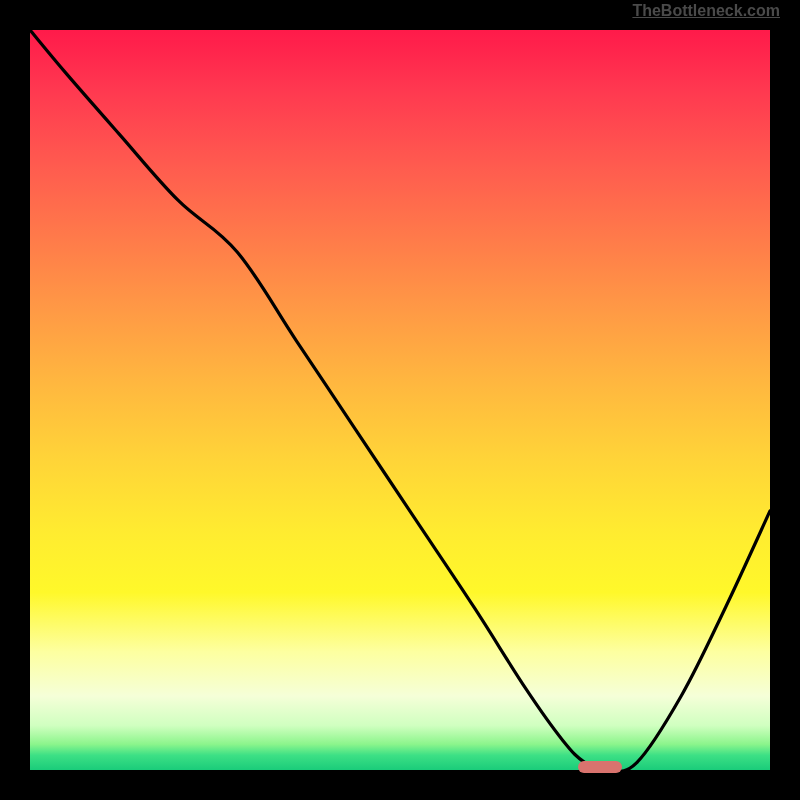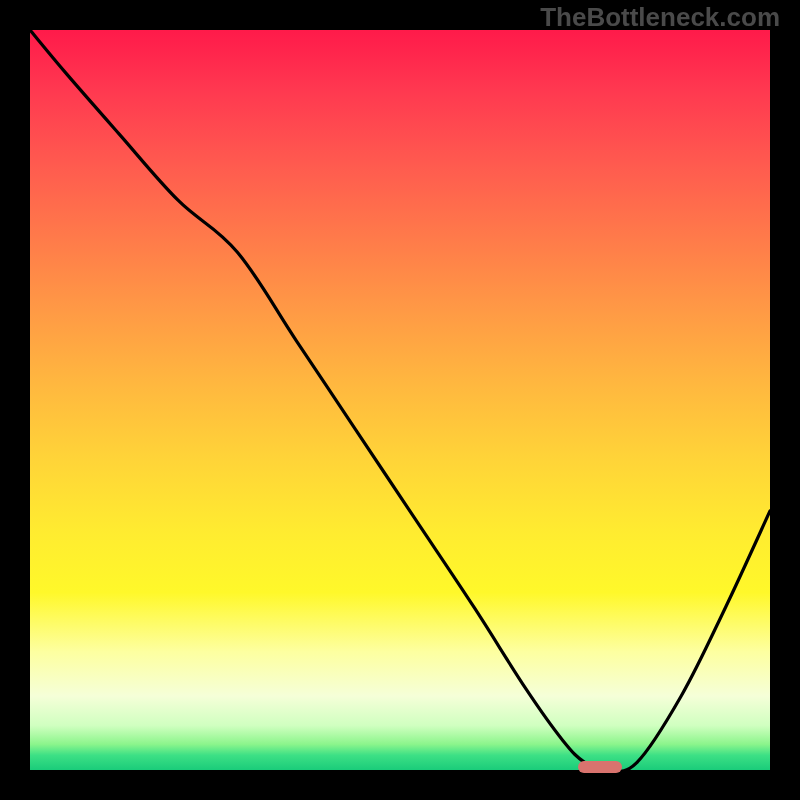--- a/index.html
+++ b/index.html
@@ -9,23 +9,24 @@
     height: 800px;
     background: #000;
     position: relative;
     font-family: Arial, sans-serif;
   }
   .watermark {
     position: absolute;
     top: 2px;
     right: 20px;
     color: #4a4a4a;
-    font-size: 26px;
+    font-size: 16px;
     font-weight: bold;
     z-index: 10;
+    text-decoration: underline;
   }
   .plot-area {
     position: absolute;
     left: 30px;
     top: 30px;
     width: 740px;
     height: 740px;
   }
   .gradient-bg {
     position: absolute;

